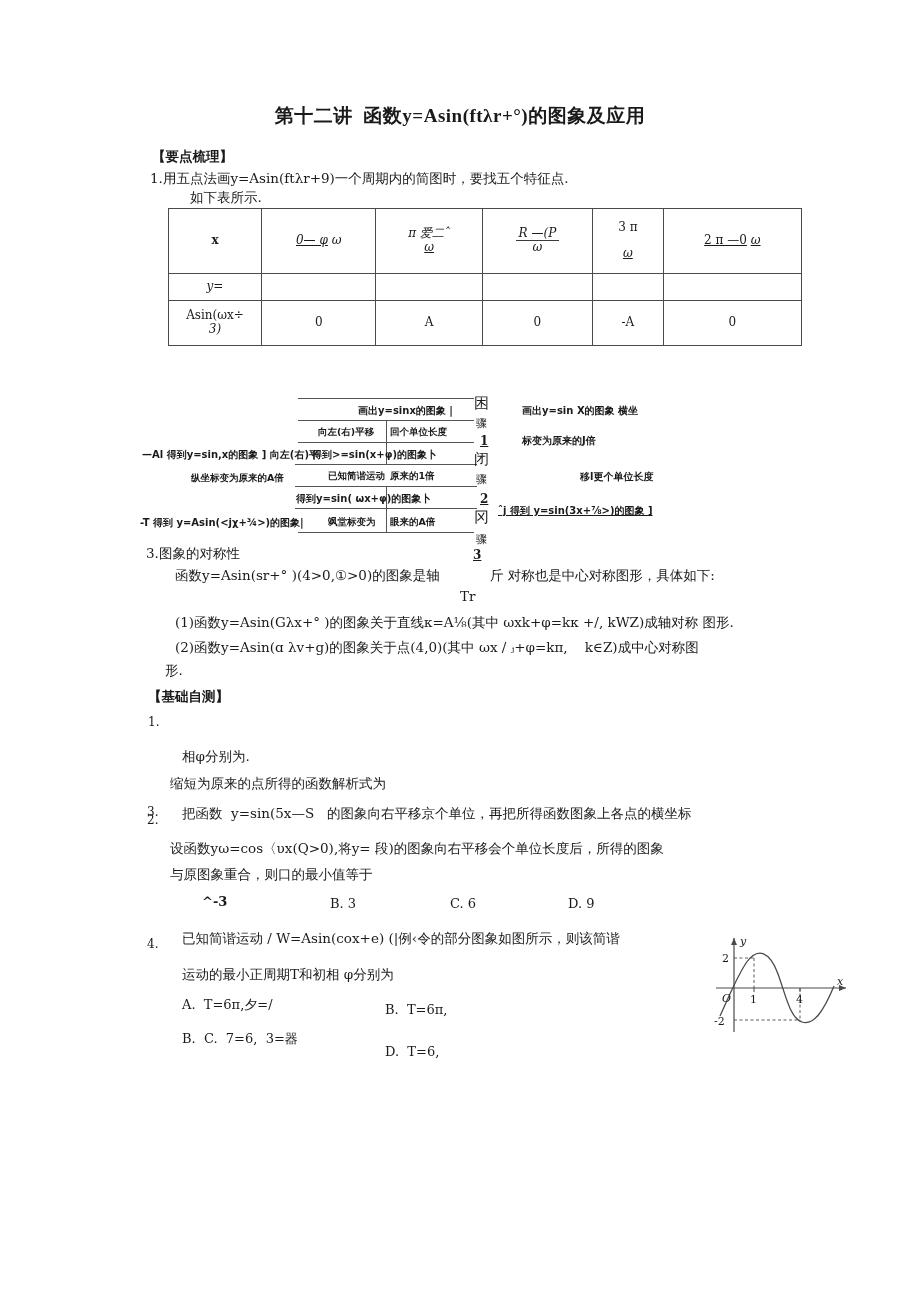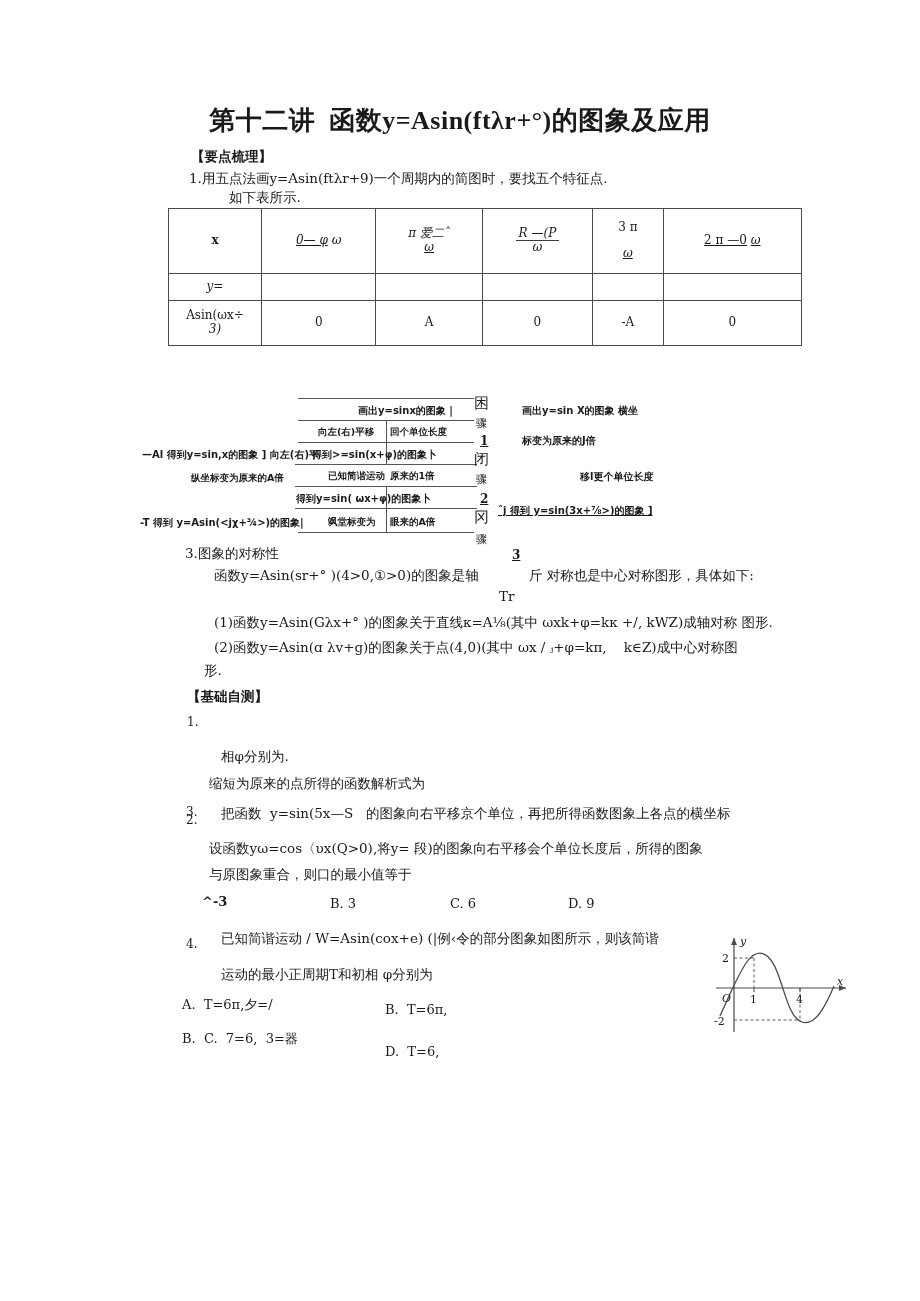--- a/index.html
+++ b/index.html
@@ -10,27 +10,27 @@
     font-family:"Liberation Serif", serif;
     color:#1a1a1a;
     overflow:hidden;
   }
   .page { position:absolute; inset:0; }
 
   
   .doc-title {
     position:absolute; left:0; top:103px; width:920px;
     text-align:center;
-    font-size:26px; font-weight:bold;
+    font-size:19px; font-weight:bold;
     letter-spacing:0.5px;
     white-space:pre;
   }
 
   
-  .t { position:absolute; white-space:pre;margin-left:39px; }
+  .t { position:absolute; white-space:pre; }
   .sec-head { font-weight:bold; font-size:13.5px; font-family:"DejaVu Sans", sans-serif; }
   .body-line { font-size:13.5px; font-family:"DejaVu Serif", serif; }
 
   
   table.five-point {
     position:absolute; left:168px; top:208px;
     width:634px;
     border-collapse:collapse;
     font-family:"DejaVu Serif", serif;
     font-size:12px;

